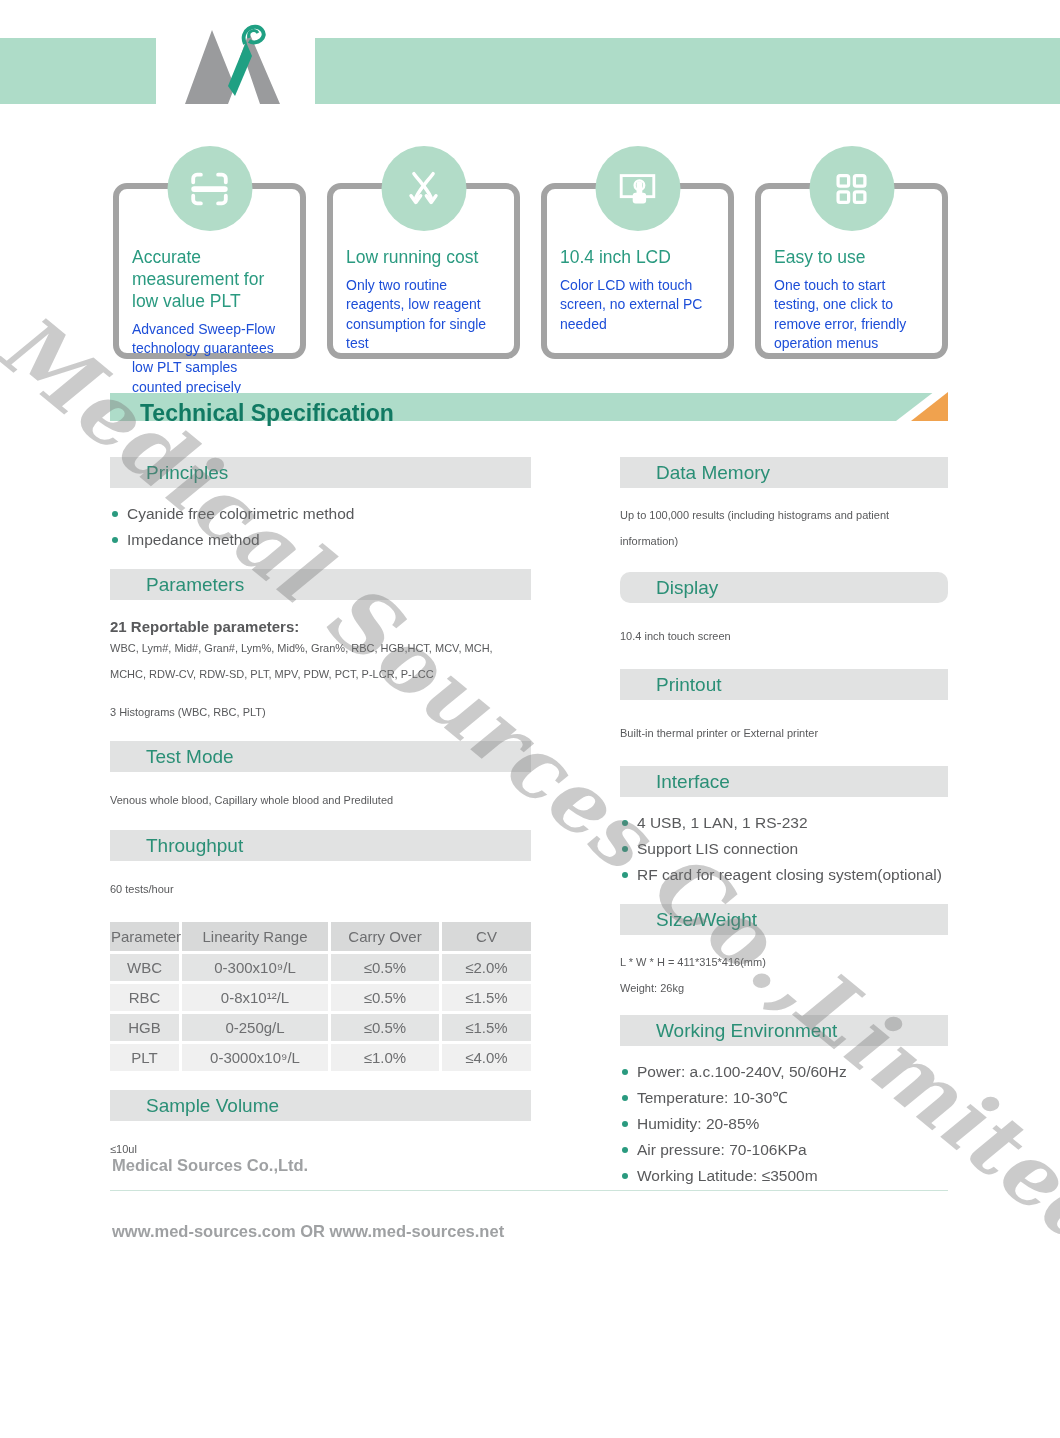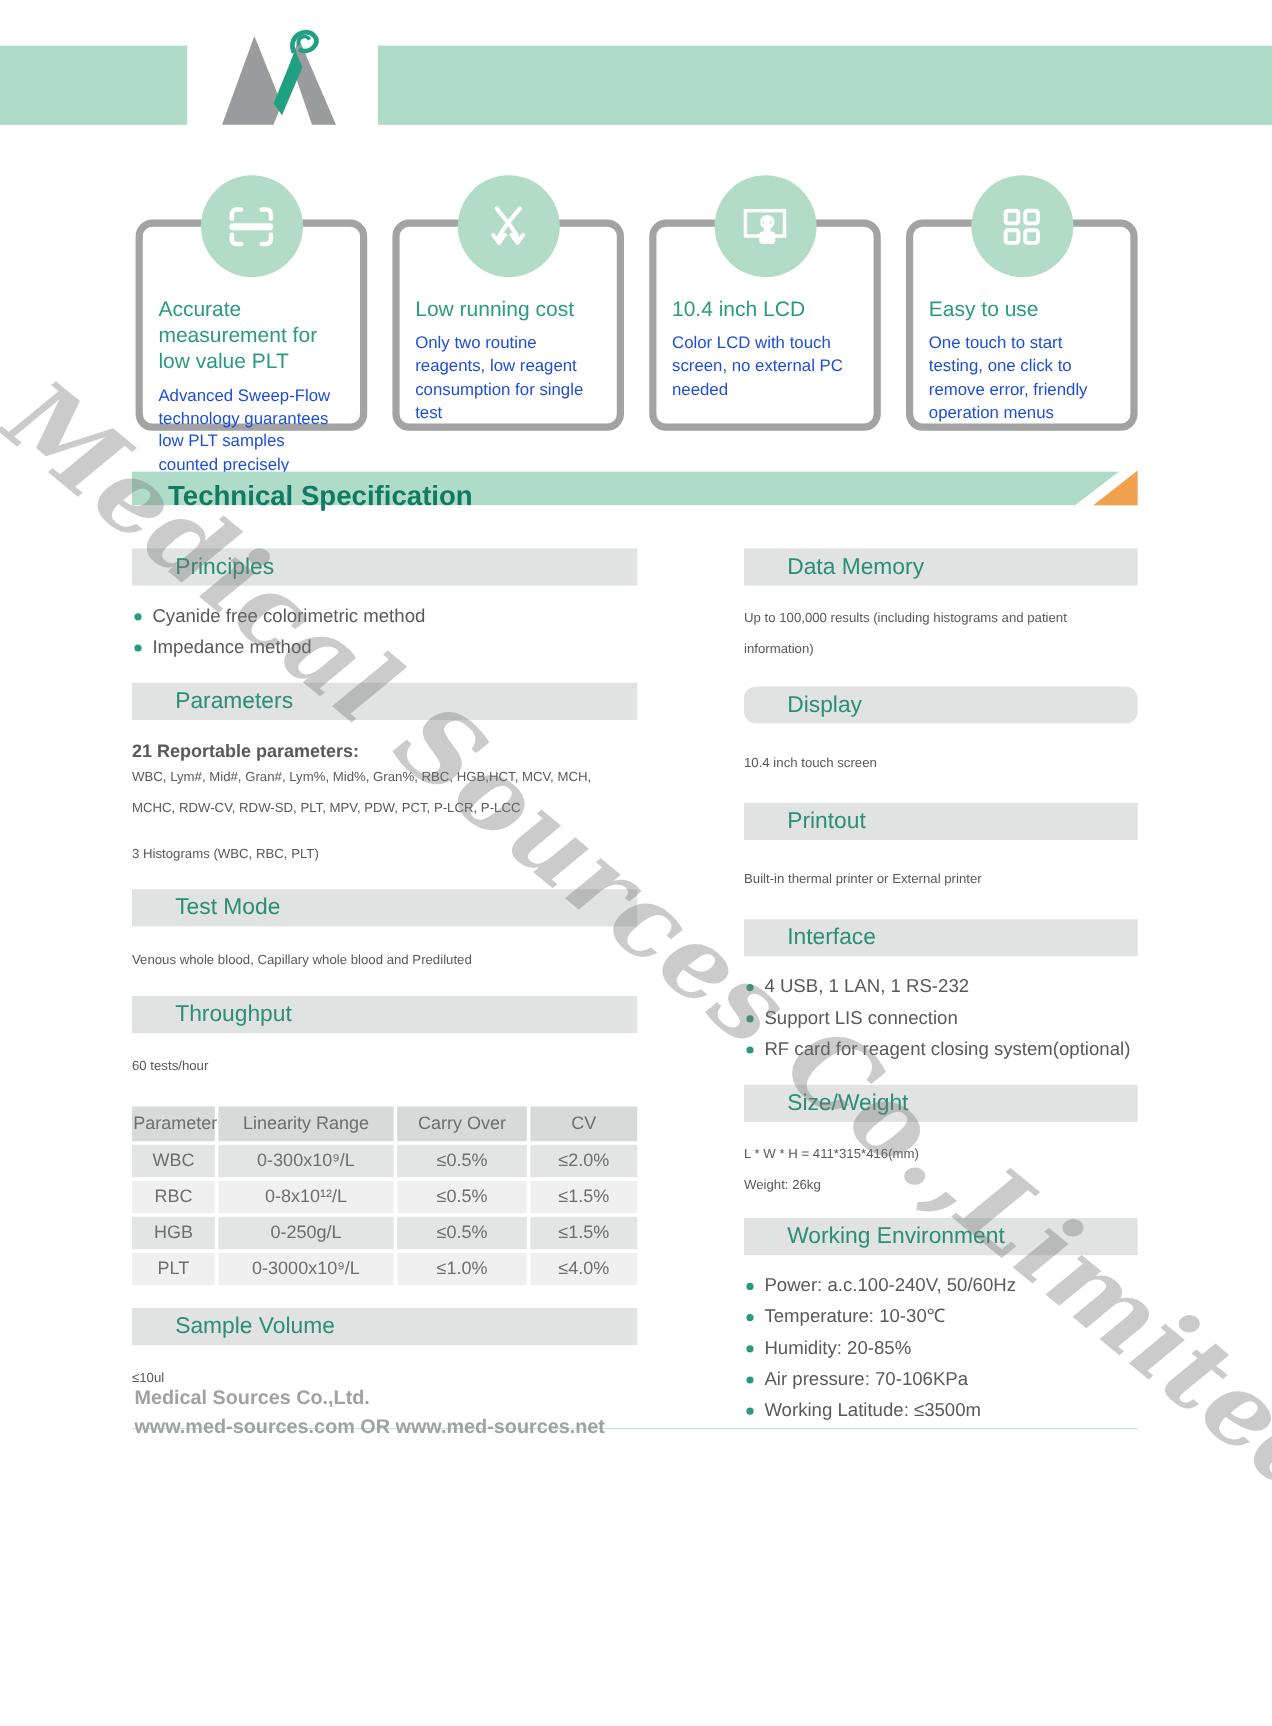--- a/index.html
+++ b/index.html
@@ -60,21 +60,21 @@
     width:427px;font-size:15px;color:#6d6e70;text-align:center;table-layout:fixed;
   }
   table.perf th{background:#d8d9d9;font-weight:normal;height:27px;}
   table.perf td{height:25px;}
   table.perf tr.odd td{background:#e3e4e4;}
   table.perf tr.even td{background:#f0f0f0;}
   .col-param{width:69px;}.col-lin{width:146px;}.col-carry{width:108px;}.col-cv{width:89px;}
   
   .footer-line{position:absolute;left:110px;width:838px;top:1190px;height:1px;background:#cde4da;}
   .footer-company{position:absolute;left:112px;top:1156px;font-weight:bold;color:#9fa1a3;font-size:16.5px;}
-  .footer-web{position:absolute;left:112px;top:1180px;font-weight:bold;color:#9fa1a3;font-size:16.5px;}
+  .footer-web{position:absolute;left:112px;top:1222px;font-weight:bold;color:#9fa1a3;font-size:16.5px;}
   
   .watermark{
     position:absolute;left:50px;top:298px;transform:rotate(39.5deg);transform-origin:0 0;
     font-family:"DejaVu Serif", serif;font-style:italic;font-weight:bold;
     font-size:86px;letter-spacing:1px;color:rgba(118,118,118,0.38);
     white-space:nowrap;pointer-events:none;z-index:9;
   }
   
   .mt2{margin-top:2px;}.mt12{margin-top:12px;}.mt14{margin-top:14px;}
   .mt16{margin-top:16px;}.mt18{margin-top:18px;border-radius:10px;}.mt20{margin-top:20px;}

